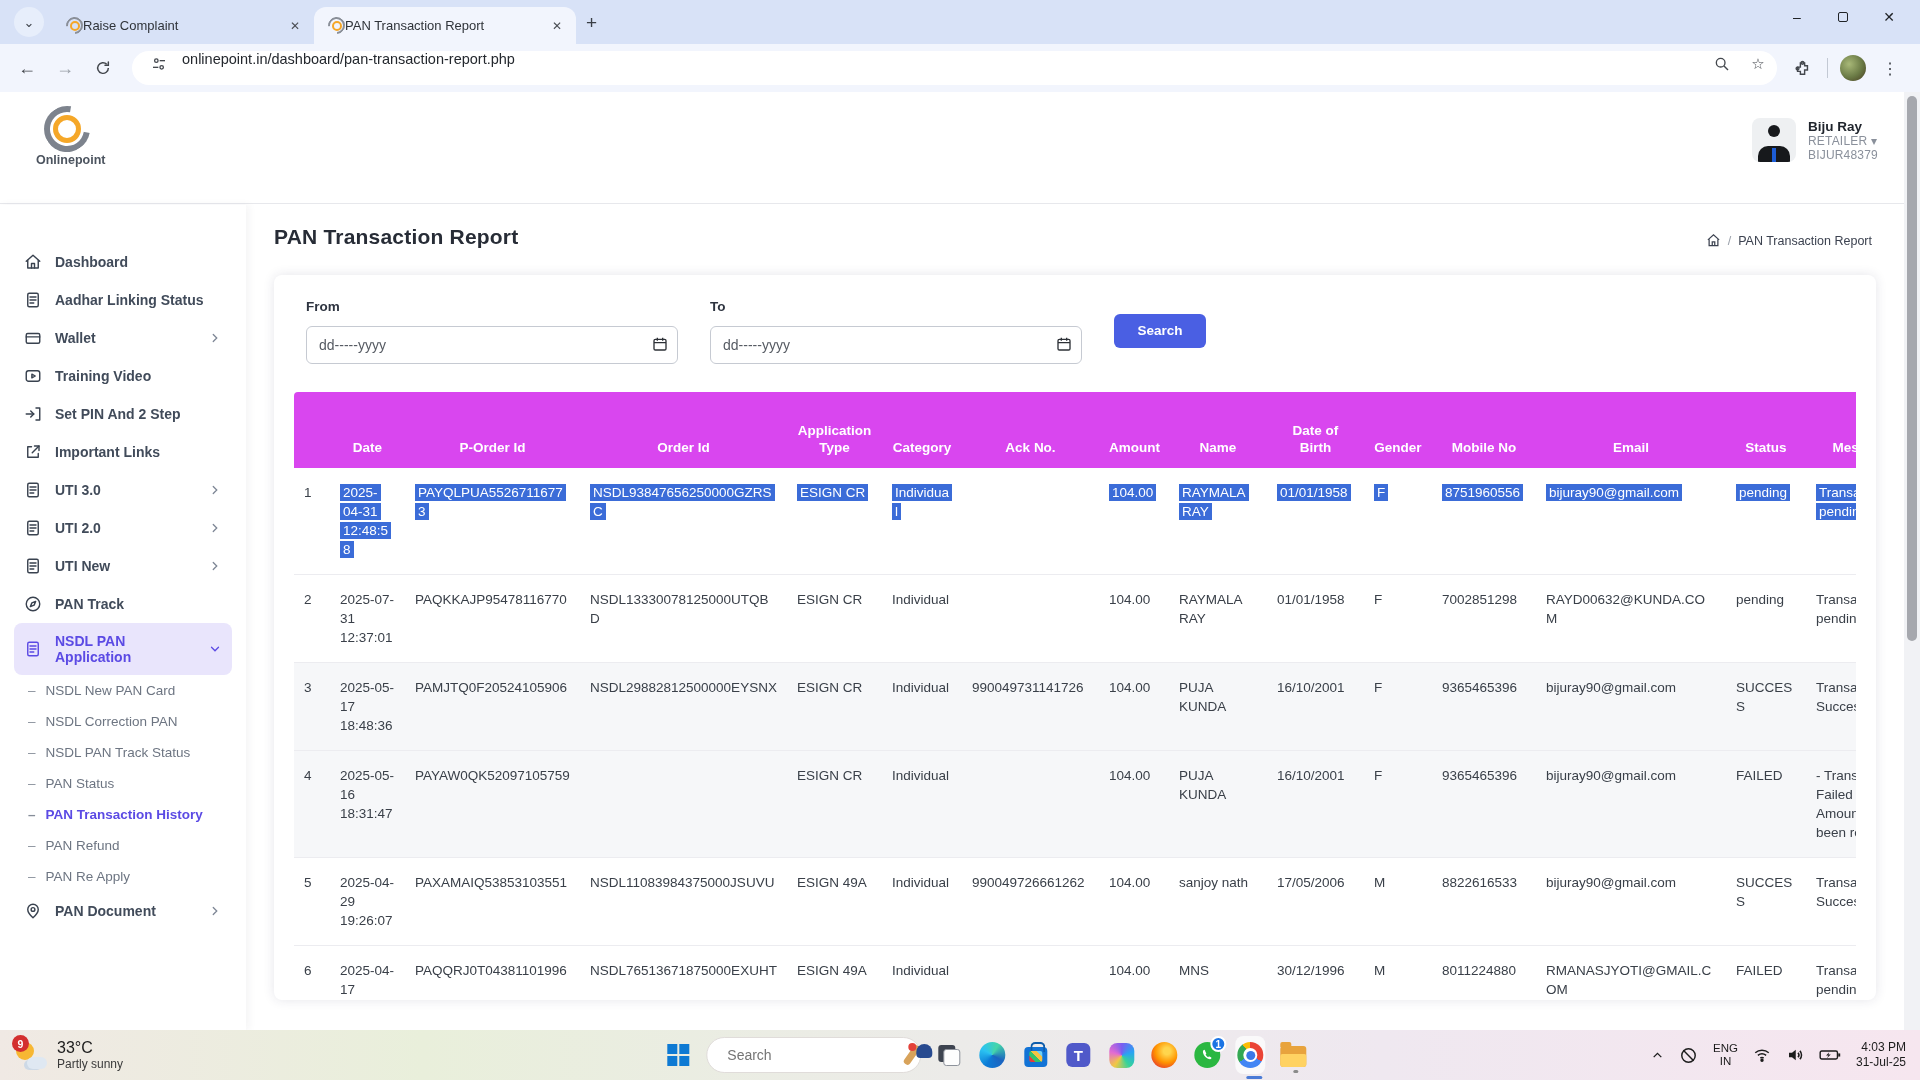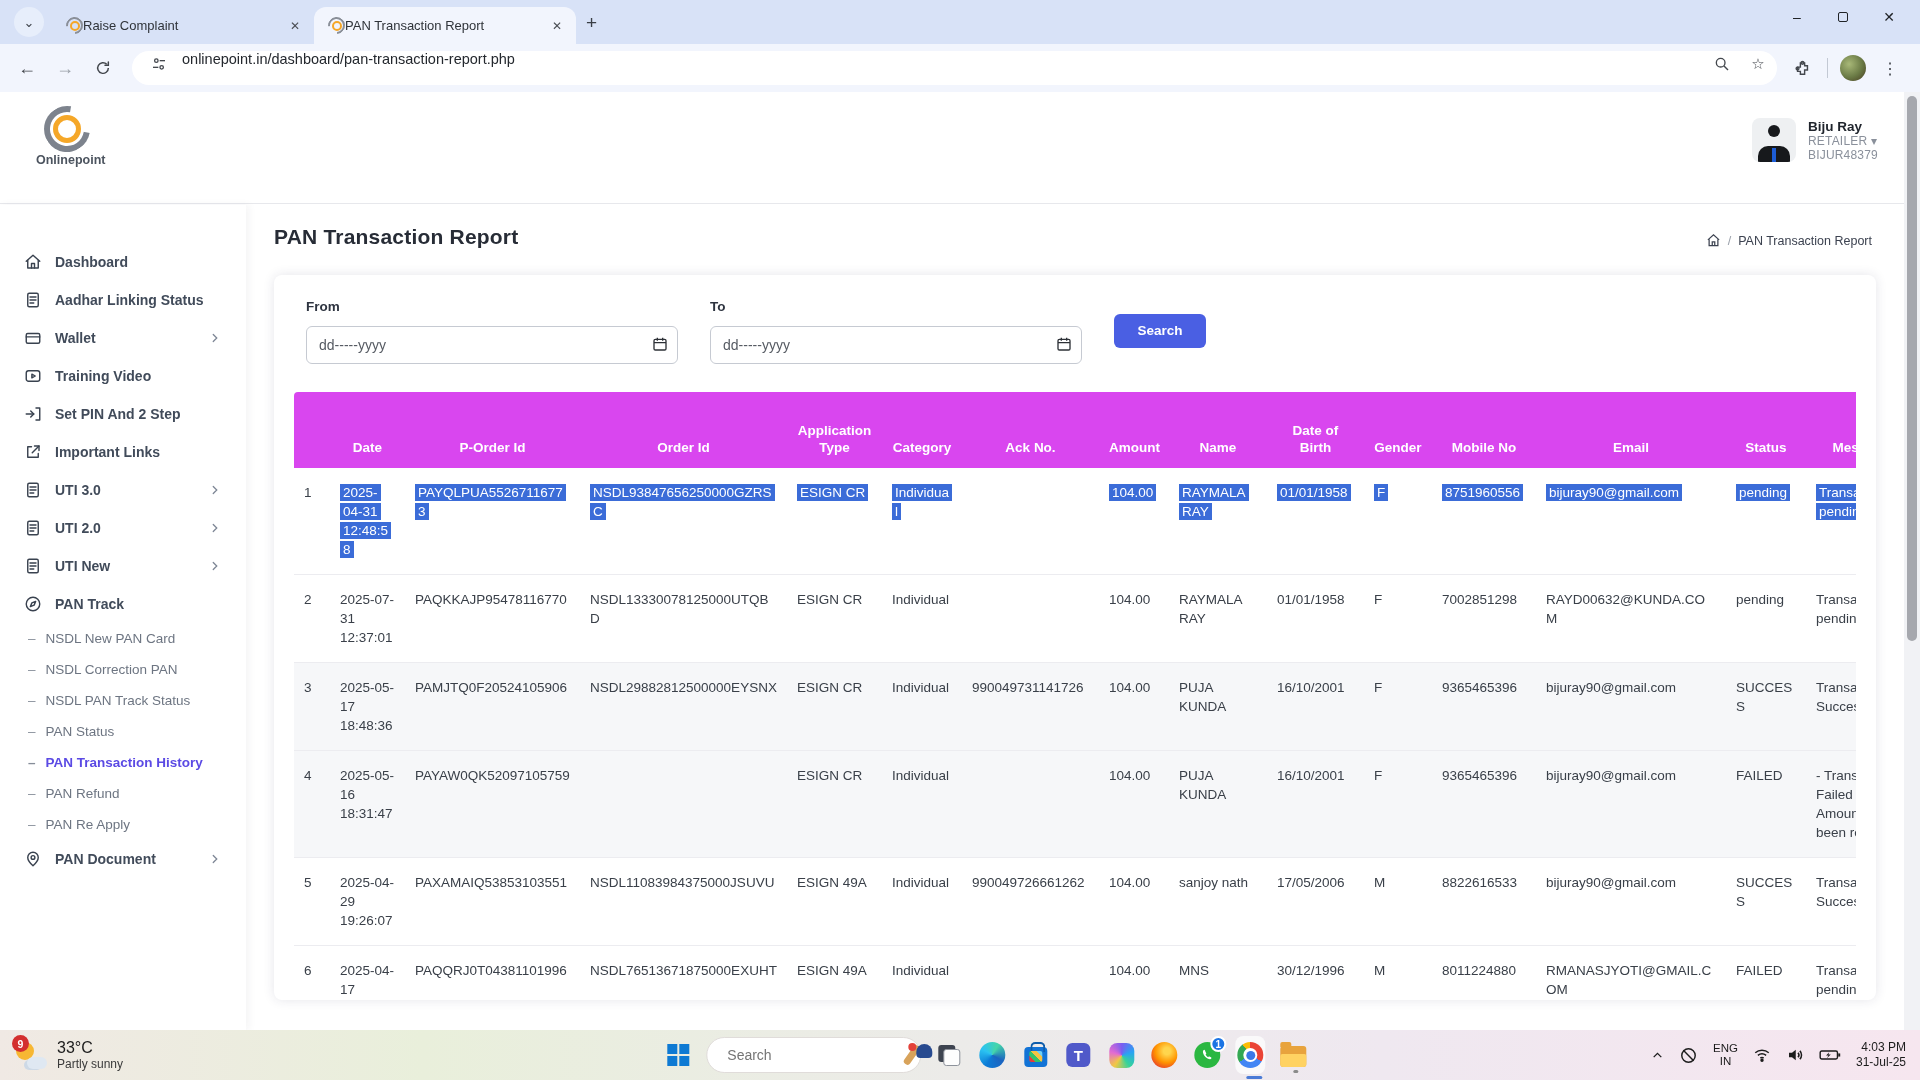--- a/index.html
+++ b/index.html
@@ -346,20 +346,36 @@
           </span>
         </div>
         <div class="side-item">
           <span class="icn">
             <svg width="18" height="18" viewBox="0 0 24 24" fill="none" stroke="currentColor" stroke-width="1.9" stroke-linecap="round" stroke-linejoin="round">
               <circle cx="12" cy="12" r="9"></circle>
               <path d="M15.5 8.5l-2 5-5 2 2-5z"></path>
             </svg>
           </span>
           <span>PAN Track</span>
+        </div>
+        <div class="side-item active">
+          <span class="icn">
+            <svg width="18" height="18" viewBox="0 0 24 24" fill="none" stroke="currentColor" stroke-width="1.9" stroke-linecap="round" stroke-linejoin="round">
+              <rect x="5" y="3" width="14" height="18" rx="2"></rect>
+              <line x1="8" y1="8" x2="16" y2="8"></line>
+              <line x1="8" y1="12" x2="16" y2="12"></line>
+              <line x1="8" y1="16" x2="13" y2="16"></line>
+            </svg>
+          </span>
+          <span>NSDL PAN Application</span>
+          <span class="side-chev">
+            <svg width="14" height="14" viewBox="0 0 24 24" fill="none" stroke="currentColor" stroke-width="2.2" stroke-linecap="round">
+              <polyline points="6,9 12,15 18,9"></polyline>
+            </svg>
+          </span>
         </div>
         <div class="sub-item">
           <span class="dash">–</span>
           <span>NSDL New PAN Card</span>
         </div>
         <div class="sub-item">
           <span class="dash">–</span>
           <span>NSDL Correction PAN</span>
         </div>
         <div class="sub-item">

